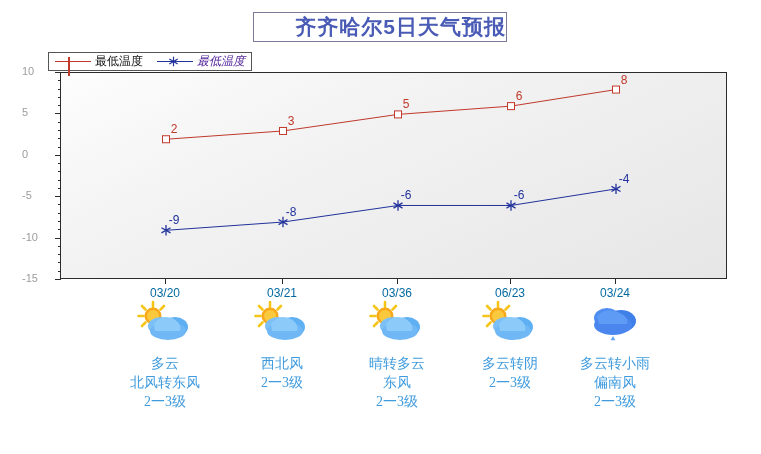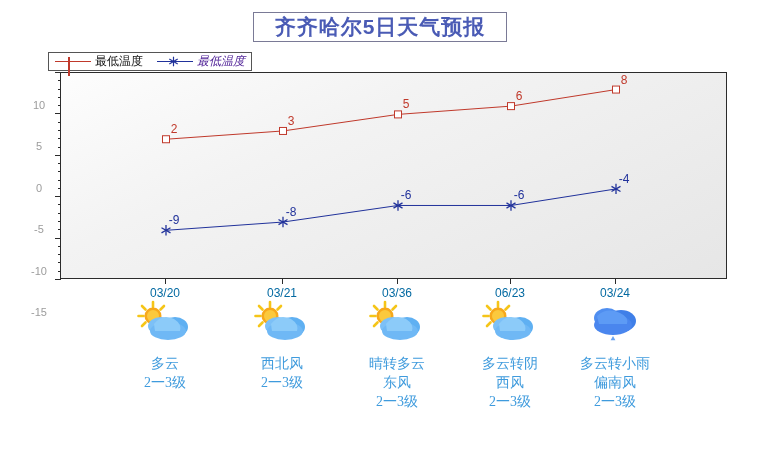--- a/index.html
+++ b/index.html
@@ -22,21 +22,21 @@
     top: 12px;
     width: 254px;
     height: 30px;
     box-sizing: border-box;
     border: 1px solid #7a7a96;
     background: #ffffff;
     color: #4a5bb5;
     font-size: 21px;
     font-weight: bold;
     line-height: 28px;
-    text-align: center;
+    text-align: right;
     letter-spacing: 1px;
     white-space: nowrap;
   }
 
   
   #legend {
     position: absolute;
     left: 48px;
     top: 52px;
     height: 19px;
@@ -107,25 +107,24 @@
     width: 667px;
     height: 207px;
     overflow: visible;
   }
 
   
   .y-tick-label {
     position: absolute;
     right: 0;
     width: 34px;
-    text-align: center;
+    text-align: left;
     font-size: 11px;
     color: #9c9c9c;
     transform: translateY(-7px);
-    margin-top: 34px;
   }
   #y-axis-labels {
     position: absolute;
     left: 18px;
     top: 72px;
     width: 38px;
     height: 207px;
   }
   #y-ticks {
     position: absolute;
@@ -361,20 +360,21 @@
           </g>
           <circle cx="16" cy="16" r="8.5" fill="#f7a81b"></circle>
           <circle cx="16" cy="16" r="6" fill="#fbc93d"></circle>
           <ellipse cx="24" cy="26" rx="13" ry="9" fill="#7cc0f7"></ellipse>
           <ellipse cx="38" cy="27" rx="13" ry="10" fill="#5fb0f2"></ellipse>
           <ellipse cx="31" cy="31" rx="18" ry="9" fill="#6fb8f5"></ellipse>
           <path d="M17 24 Q25 13 37 19 Q45 24 43 31 L18 31 Z" fill="#8ccbf9"></path>
         </g>
       </svg>
       <div class="day-text">多云</div>
+      <div class="day-text">北风转东风</div>
       <div class="day-text">2一3级</div>
     </div>
     <div class="day-col" style="left: 282px;">
       <svg class="wx-icon" viewBox="0 0 56 46">
         <g>
           <g stroke="#f5c518" stroke-width="2.6" stroke-linecap="round">
             <line x1="16" y1="2" x2="16" y2="7"></line>
             <line x1="5" y1="6" x2="8.5" y2="9.5"></line>
             <line x1="1.5" y1="16" x2="6.5" y2="16"></line>
             <line x1="5" y1="26" x2="8.5" y2="22.5"></line>
@@ -425,21 +425,20 @@
           </g>
           <circle cx="16" cy="16" r="8.5" fill="#f7a81b"></circle>
           <circle cx="16" cy="16" r="6" fill="#fbc93d"></circle>
           <ellipse cx="24" cy="26" rx="13" ry="9" fill="#7cc0f7"></ellipse>
           <ellipse cx="38" cy="27" rx="13" ry="10" fill="#5fb0f2"></ellipse>
           <ellipse cx="31" cy="31" rx="18" ry="9" fill="#6fb8f5"></ellipse>
           <path d="M17 24 Q25 13 37 19 Q45 24 43 31 L18 31 Z" fill="#8ccbf9"></path>
         </g>
       </svg>
       <div class="day-text">多云转阴</div>
-      <div class="day-text">西风</div>
       <div class="day-text">2一3级</div>
     </div>
     <div class="day-col" style="left: 615px;">
       <svg class="wx-icon" viewBox="0 0 56 46">
         <g>
           <ellipse cx="20" cy="18" rx="13" ry="10" fill="#4f8ef0"></ellipse>
           <ellipse cx="34" cy="21" rx="15" ry="11" fill="#3f7fe8"></ellipse>
           <ellipse cx="26" cy="25" rx="19" ry="10" fill="#4a86ee"></ellipse>
           <path d="M10 16 Q20 7 33 13 Q42 17 40 24 L12 24 Z" fill="#5d9bf5"></path>
           <path d="M26 36 l2.4 4.2 h-4.8 Z" fill="#6aa4f2"></path>

